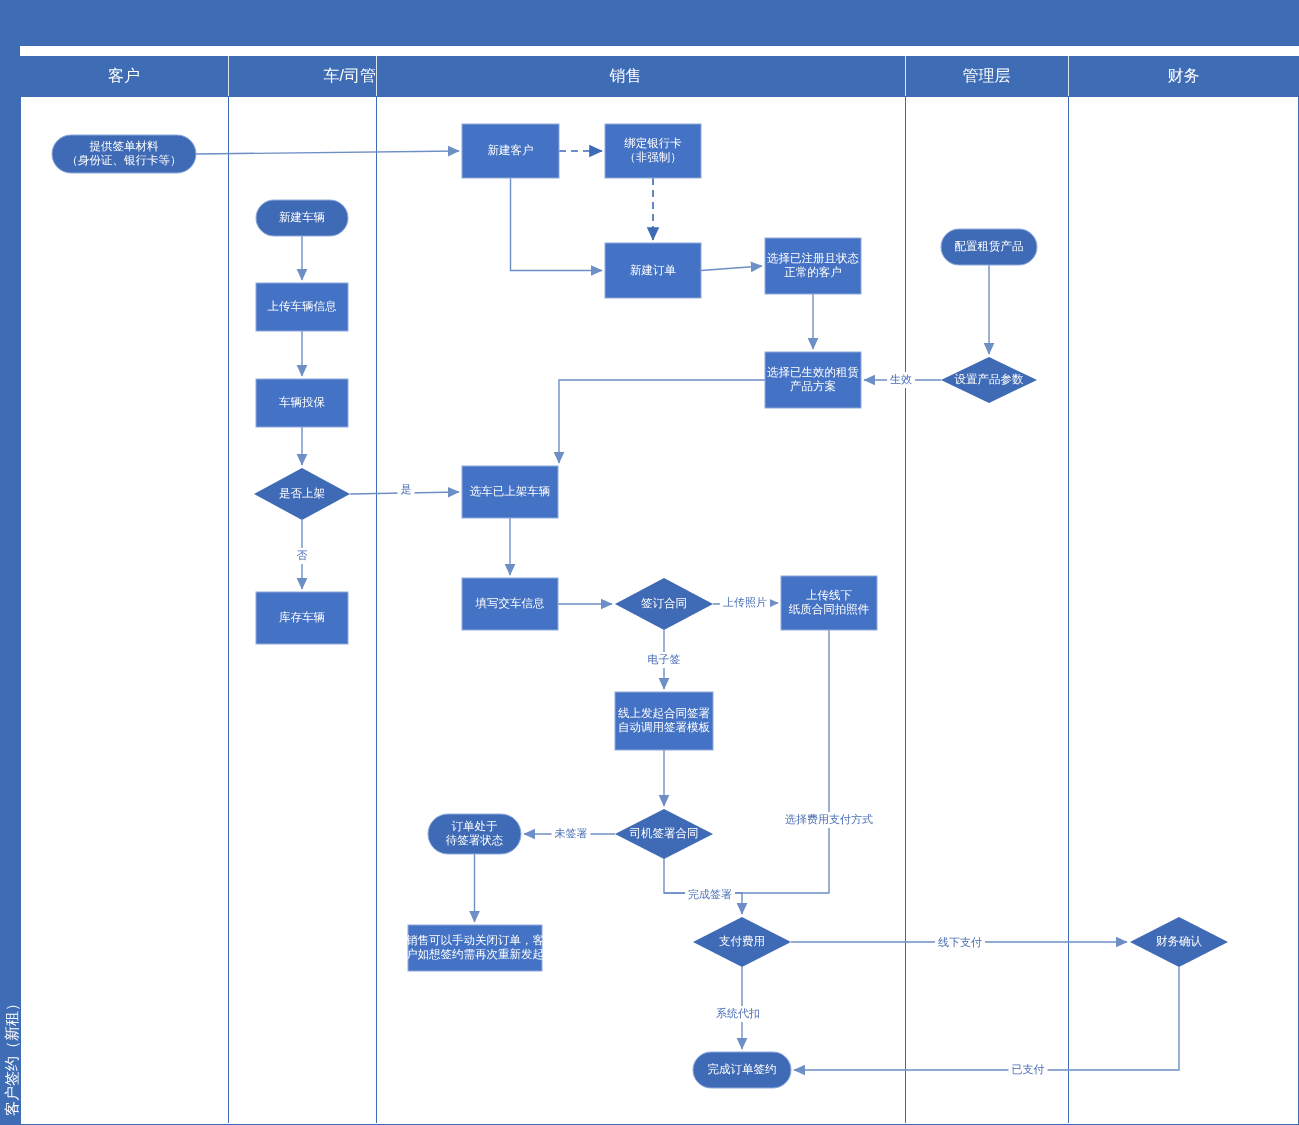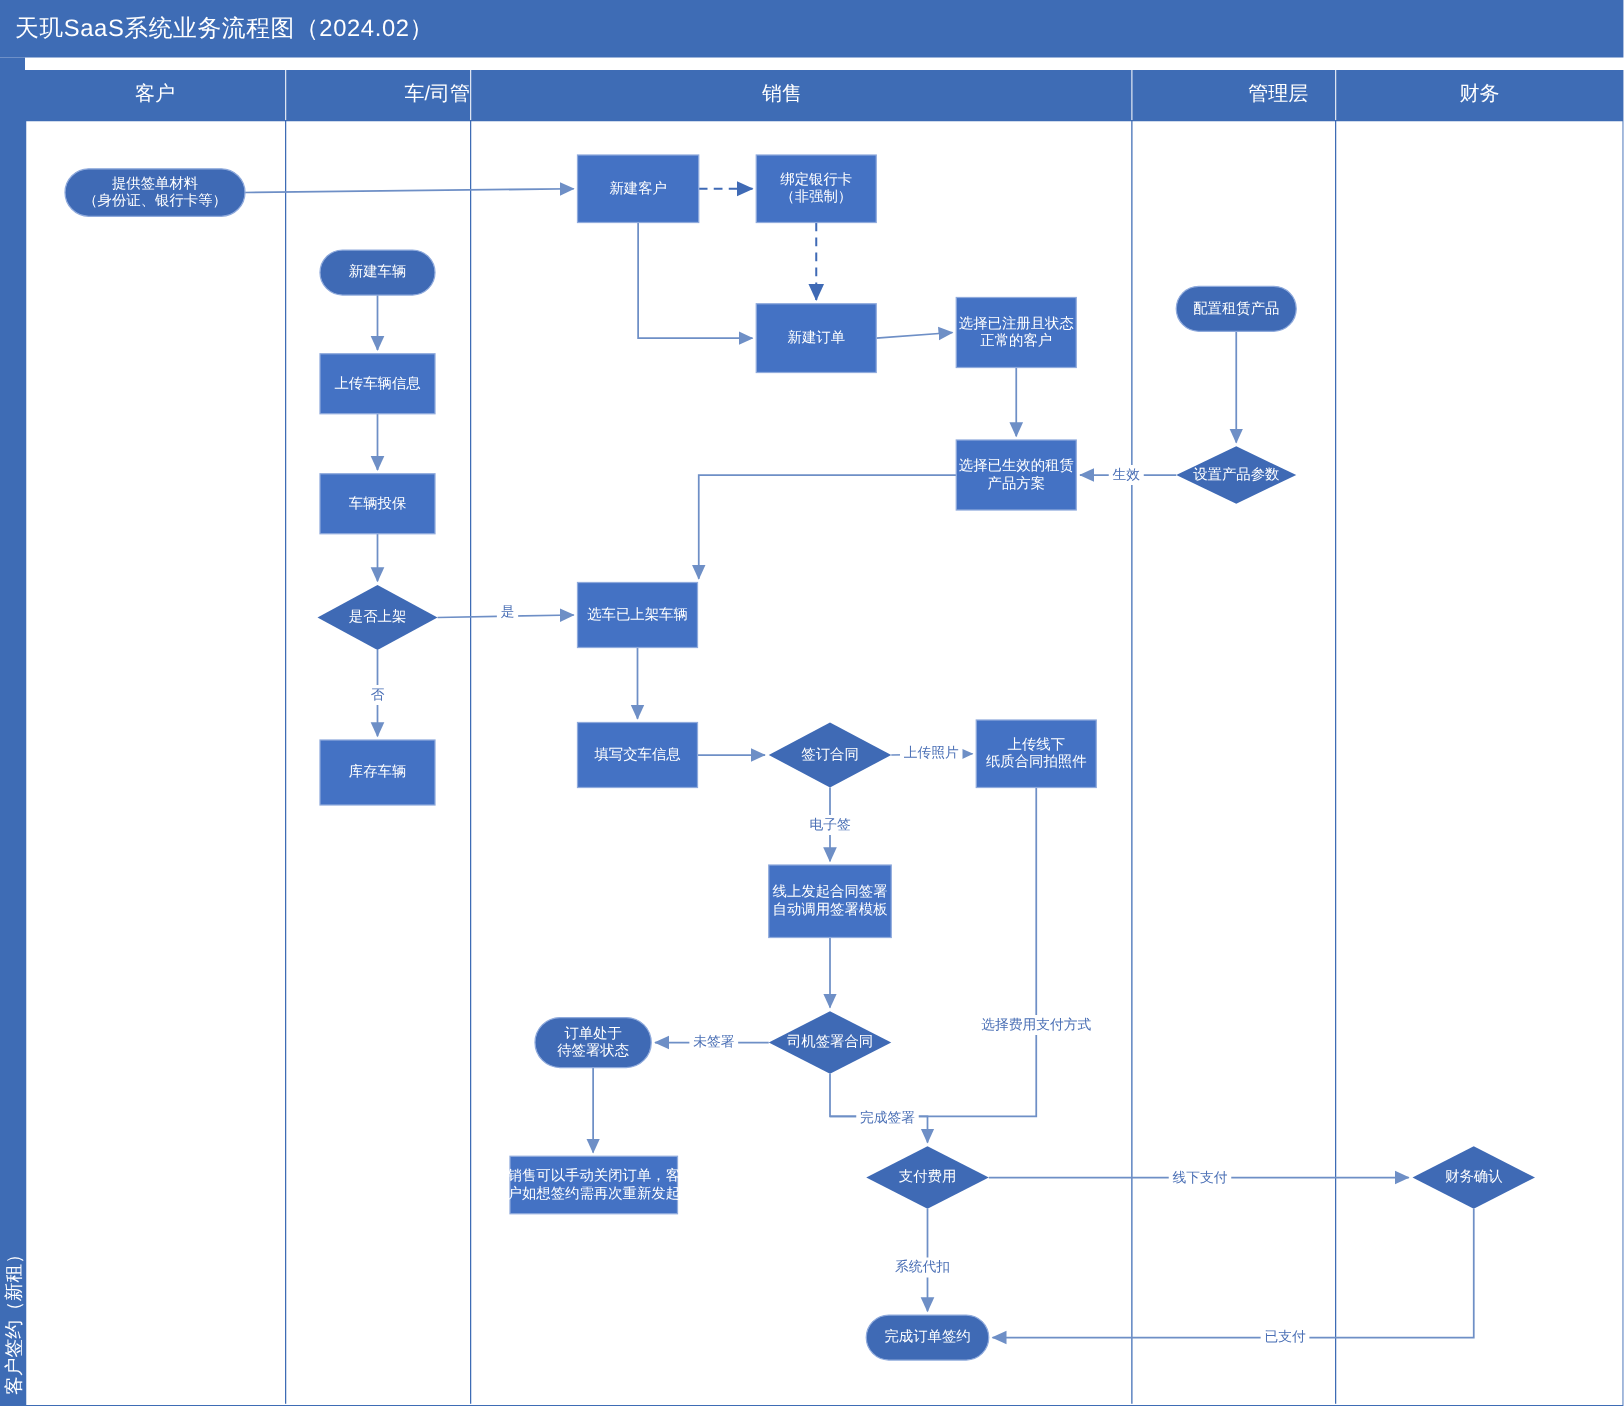--- a/index.html
+++ b/index.html
@@ -32,34 +32,33 @@
   .ln{stroke:#6E8FC6;stroke-width:1.4;fill:none;}
   .ln-dash{stroke:#3F6AB5;stroke-width:1.6;fill:none;stroke-dasharray:7 5;}
   .edge-lbl{fill:#4A6FB5;font-family:"Liberation Sans","DejaVu Sans",sans-serif;font-size:11px;text-anchor:middle;dominant-baseline:middle;}
 </style>
 </head>
 <body>
 
 <div id="canvas">
 
   <div class="title-bar"></div>
-  <div class="title-text">天玑SaaS系统业务流程图（2024.02）</div>
 
   <div class="left-band">
     <div class="left-band-label">客户签约（新租）</div>
   </div>
 
   <div class="header-row"></div>
   <div id="lane-headers">
       <div class="hdr" style="left: 20px; width: 208px;">客户</div>
       <div class="hdr" style="left: 228px; width: 148px; text-align: right;">车/司管</div>
       <div class="hdr-div" style="left: 228px;"></div>
       <div class="hdr" style="left: 361px; width: 529px;">销售</div>
       <div class="hdr-div" style="left: 376px;"></div>
-      <div class="hdr" style="left: 905px; width: 163px; margin-left: 36px;">管理层</div>
+      <div class="hdr" style="left: 905px; width: 163px;">管理层</div>
       <div class="hdr-div" style="left: 905px;"></div>
       <div class="hdr" style="left: 1068px; width: 231px;">财务</div>
       <div class="hdr-div" style="left: 1068px;"></div>
     </div>
 
   <div class="body-border" style="left:20px;top:96px;width:1277px;height:1027px;"></div>
   <div id="lane-lines">
       <div class="lane-line" style="left: 228px; top: 96px; height: 1027px;"></div>
       <div class="lane-line" style="left: 376px; top: 96px; height: 1027px;"></div>
       <div class="lane-line" style="left: 905px; top: 96px; height: 1027px;"></div>

